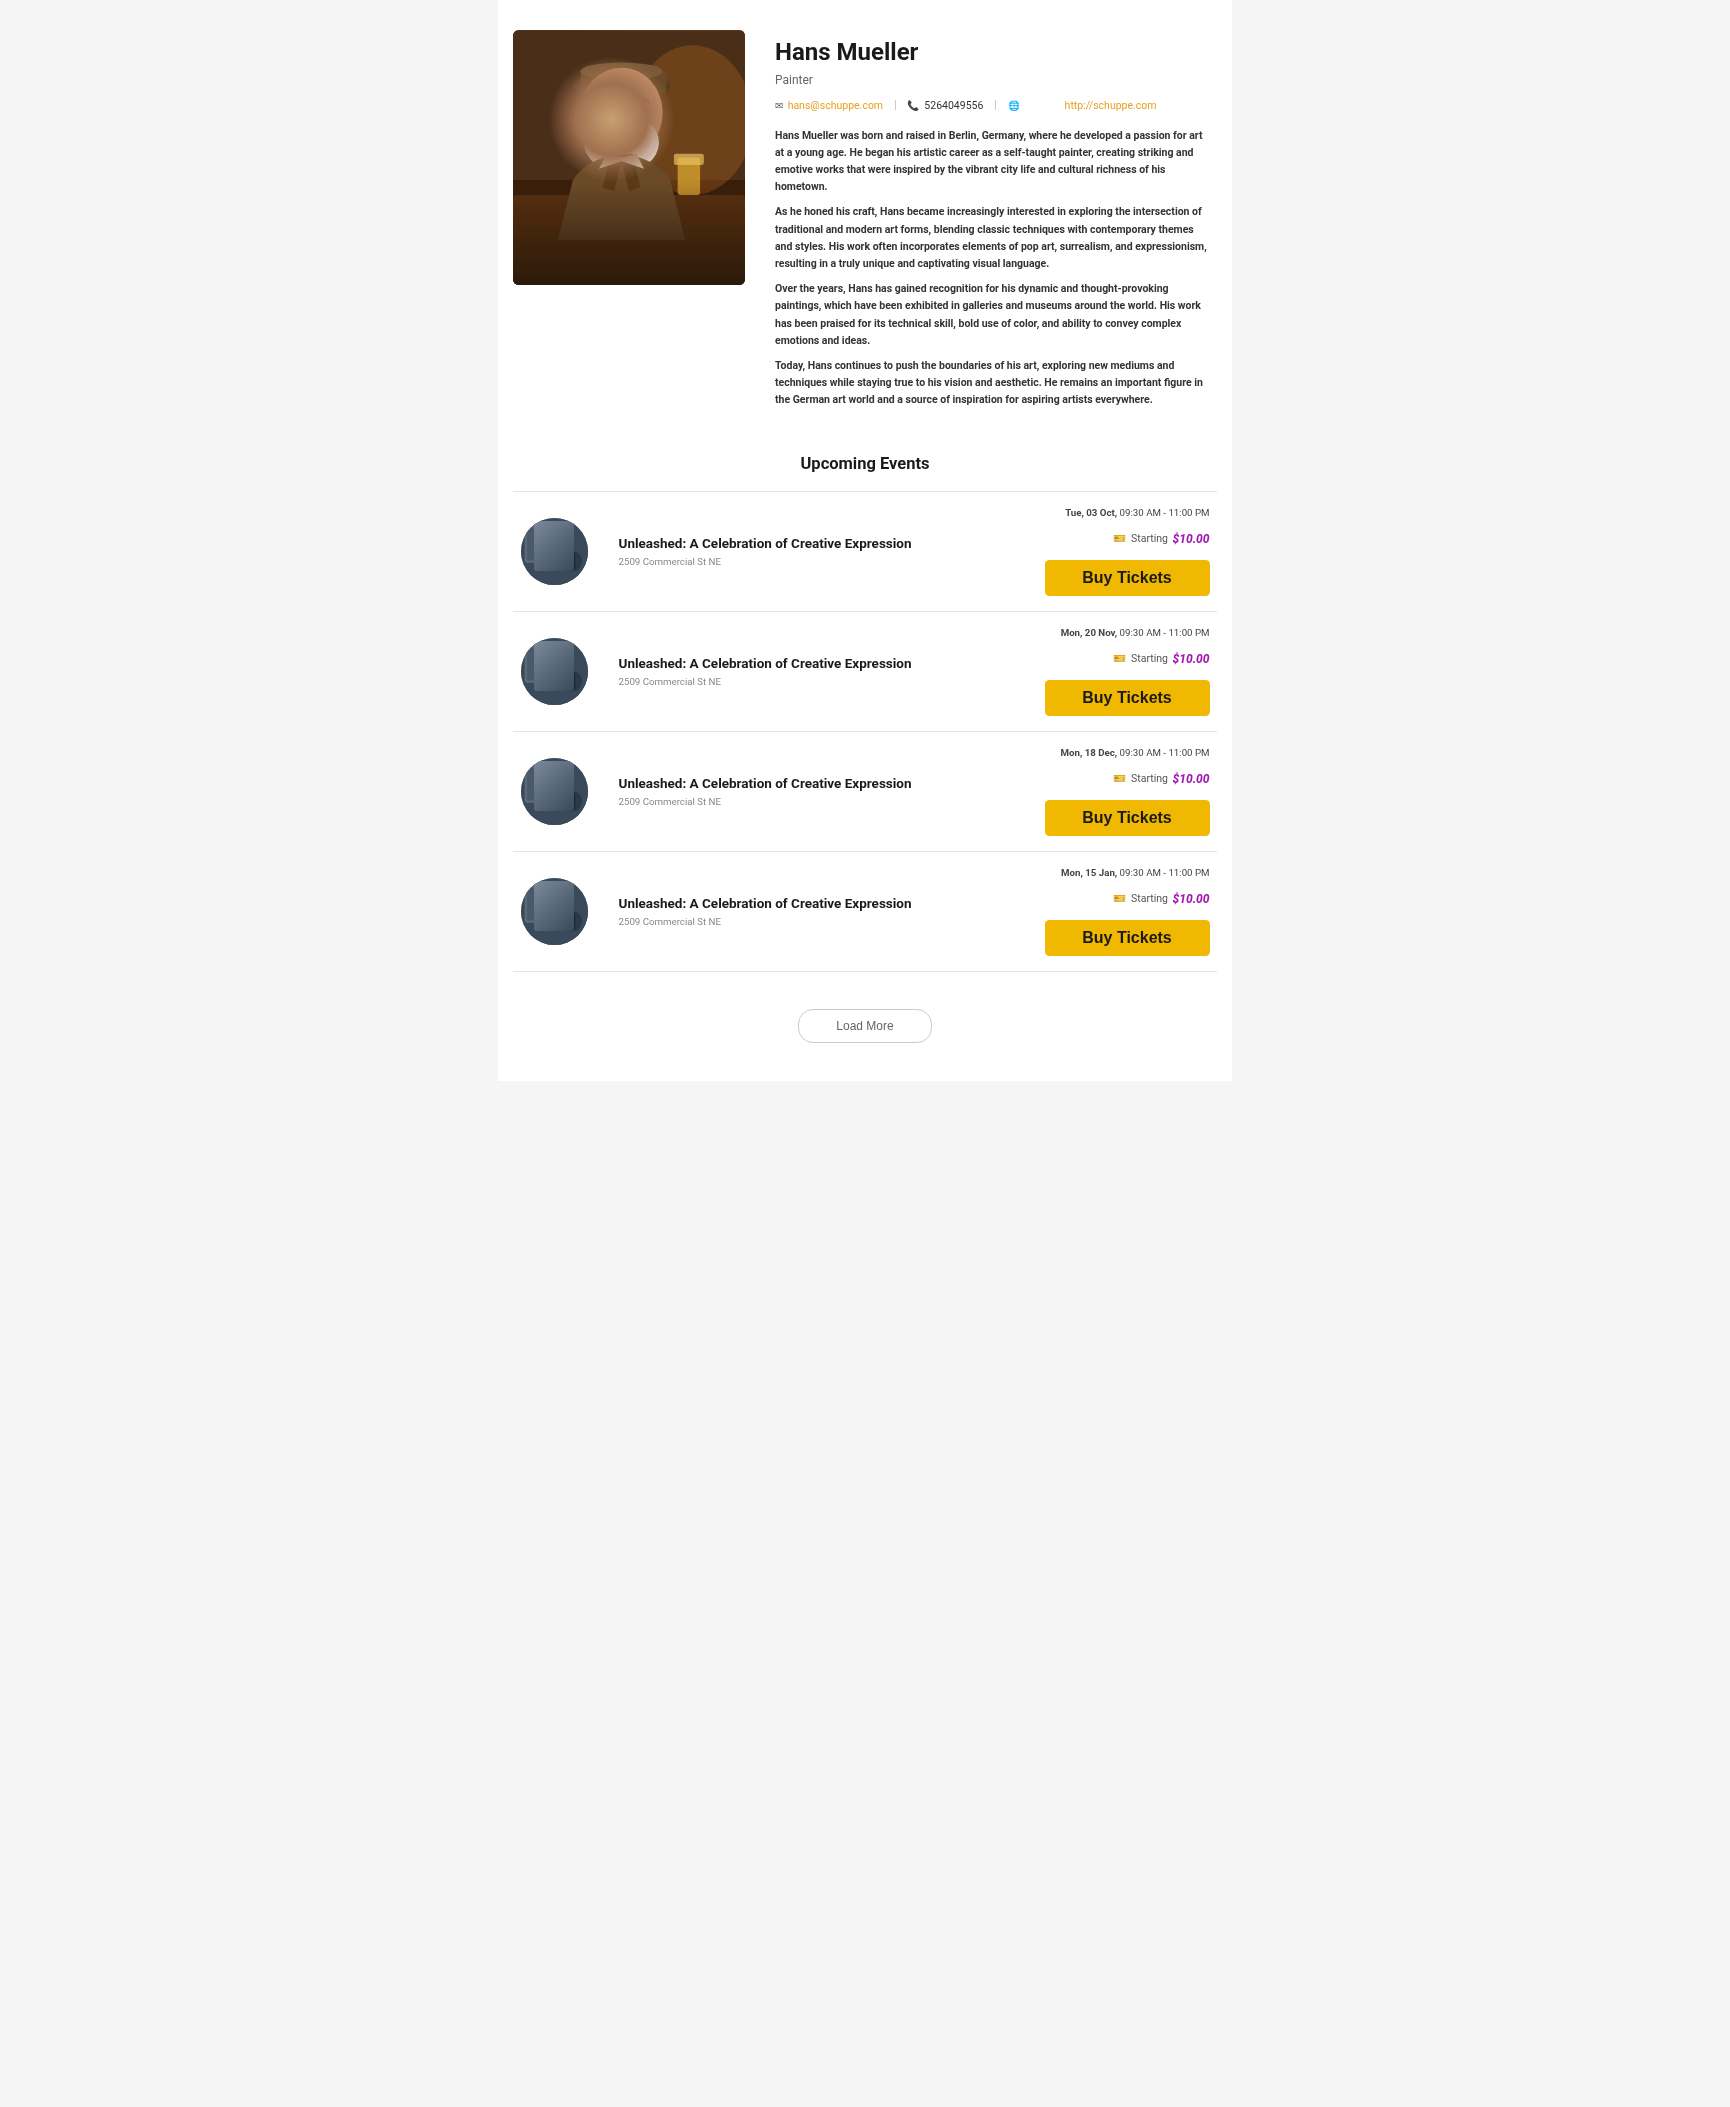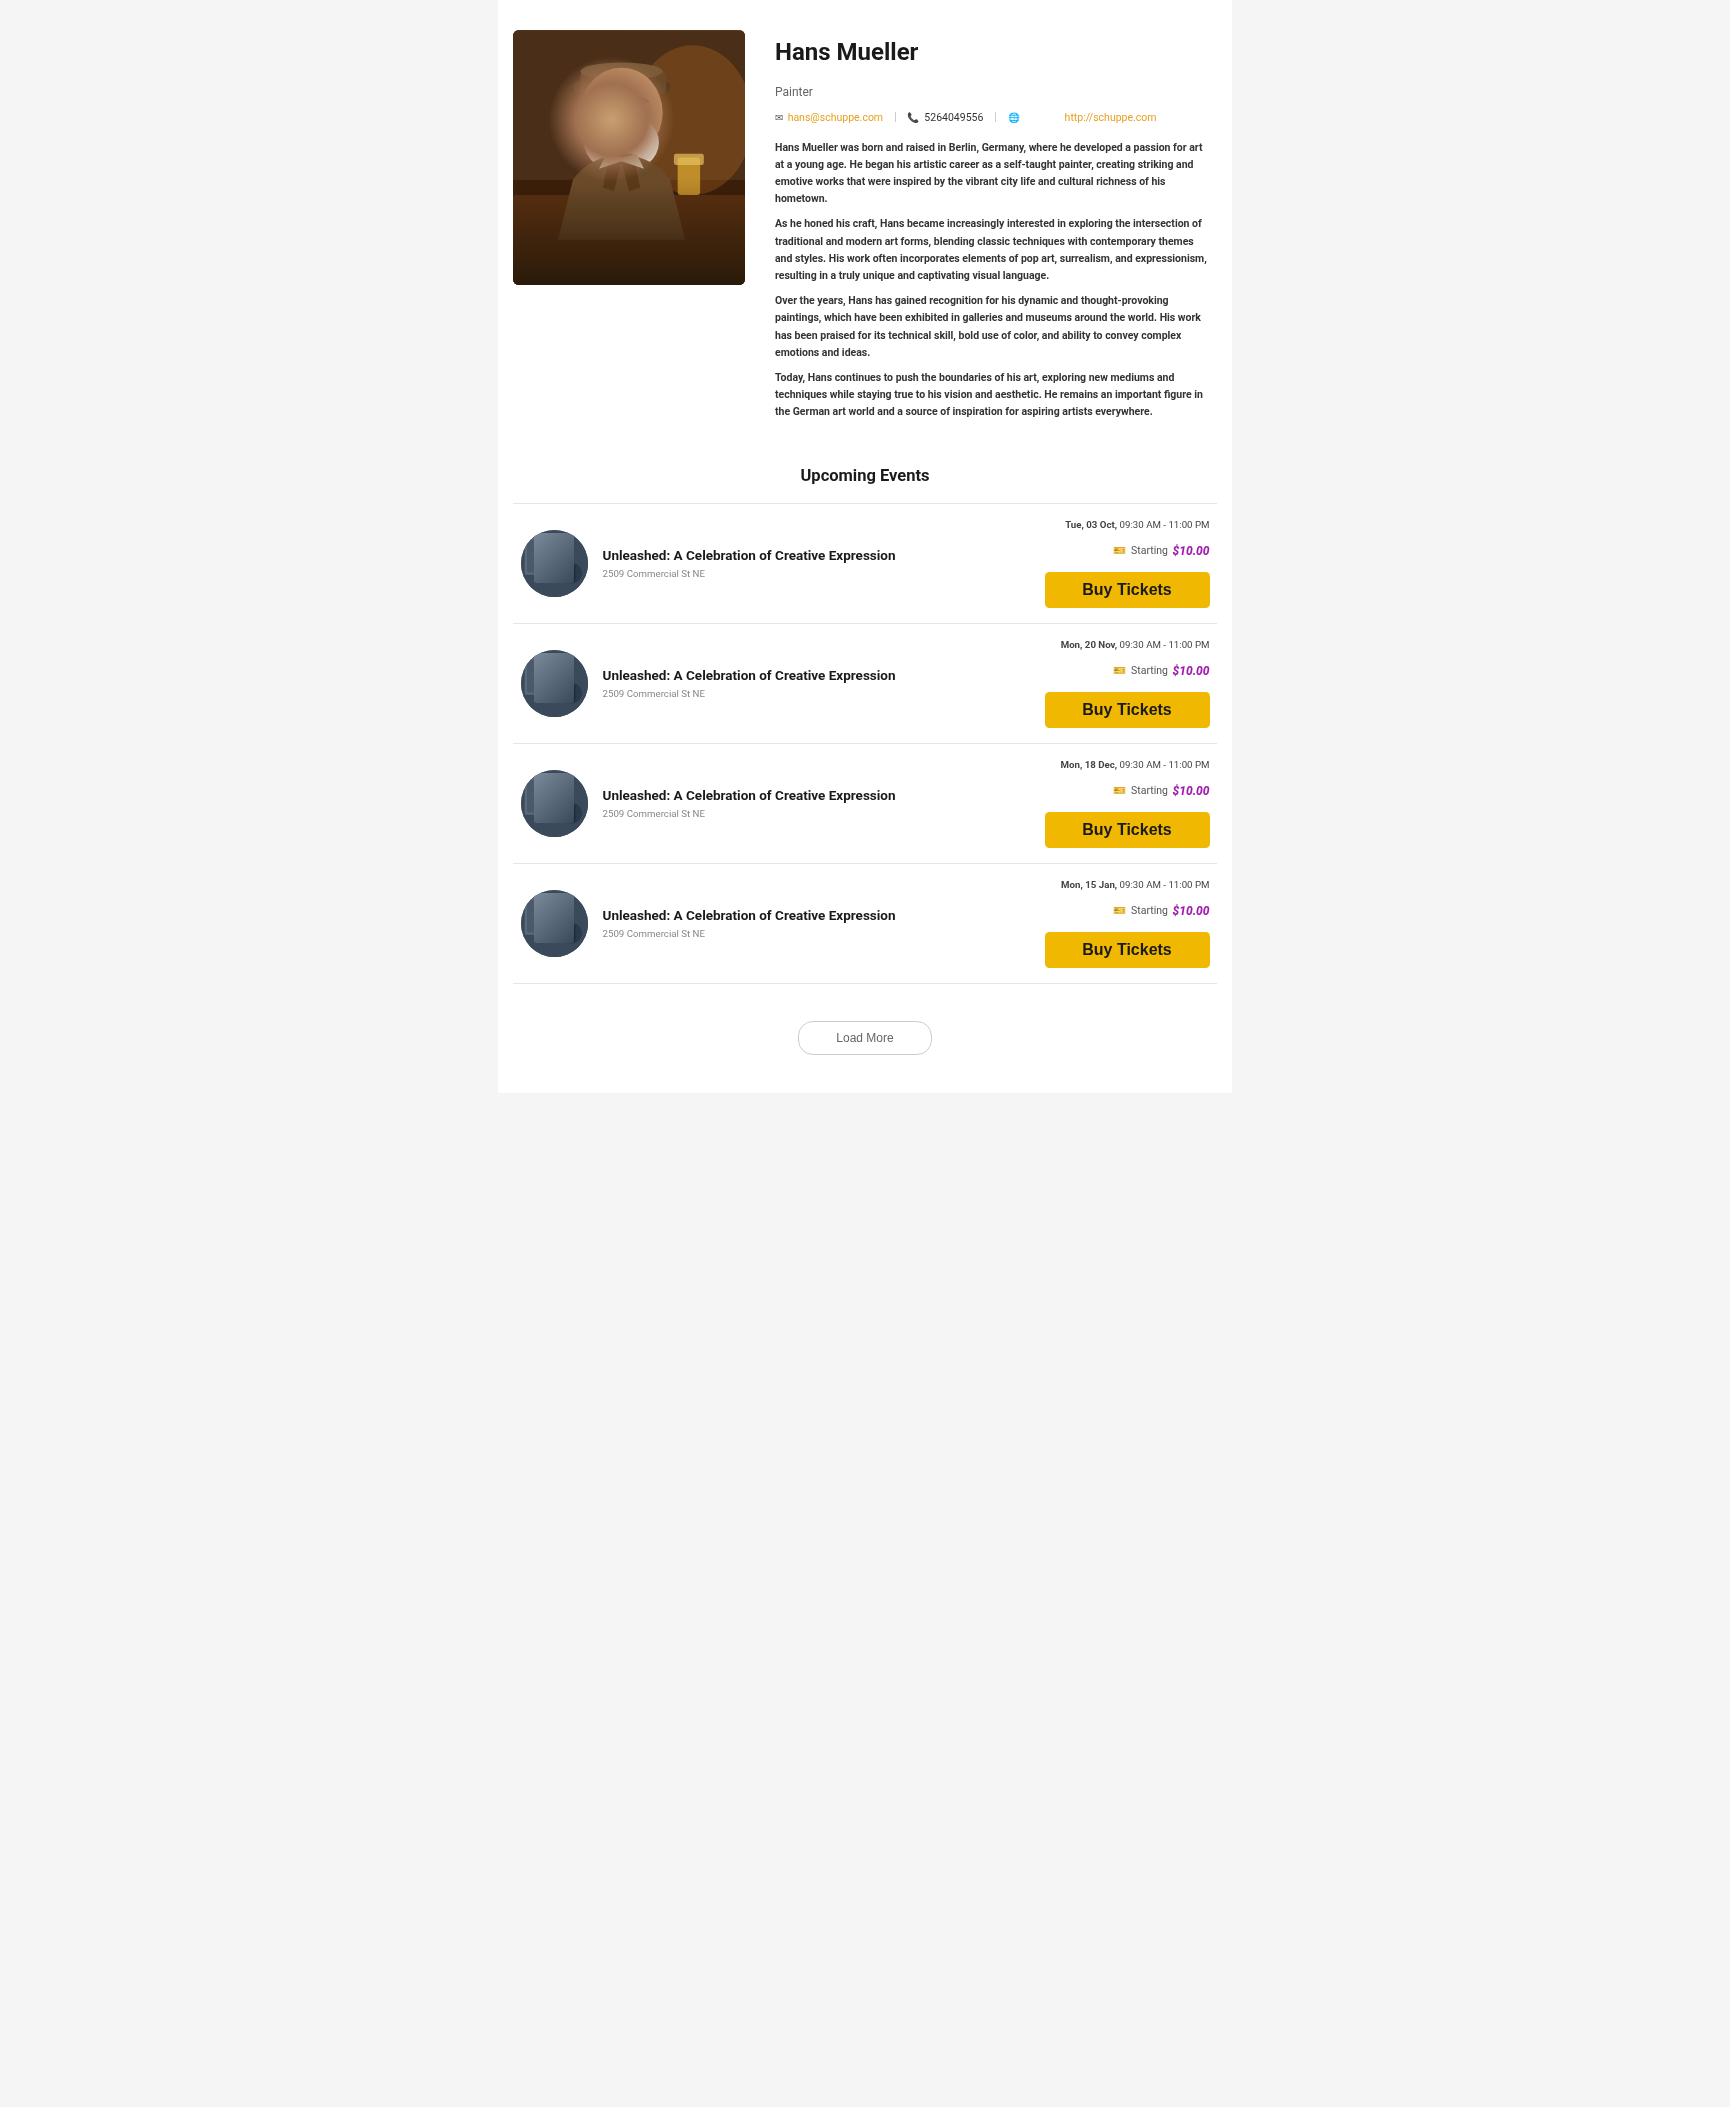--- a/index.html
+++ b/index.html
@@ -73,21 +73,21 @@
 
     .profile-info {
       flex: 1;
       padding-top: 7.5px;
     }
 
     .profile-name {
       font-size: 24px;
       font-weight: 700;
       color: #1a1a1a;
-      margin-bottom: 19px;
+      margin-bottom: 7px;
     }
 
     .profile-title {
       font-size: 12px;
       color: #666;
       margin-bottom: 12px;
     }
 
     .profile-contacts {
       display: flex;
@@ -197,20 +197,21 @@
       top: 5%;
       left: 20%;
       right: 20%;
       bottom: 20%;
       background: linear-gradient(135deg, #7a8a9a 0%, #5a6a7a 50%, #3a4a5a 100%);
       border-radius: 3px;
     }
 
     .event-details {
       flex: 1;
+      margin-left: 16px;
     }
 
     .event-name {
       font-size: 13.5px;
       font-weight: 700;
       color: #1a1a1a;
       margin-bottom: 4.5px;
     }
 
     .event-location {

